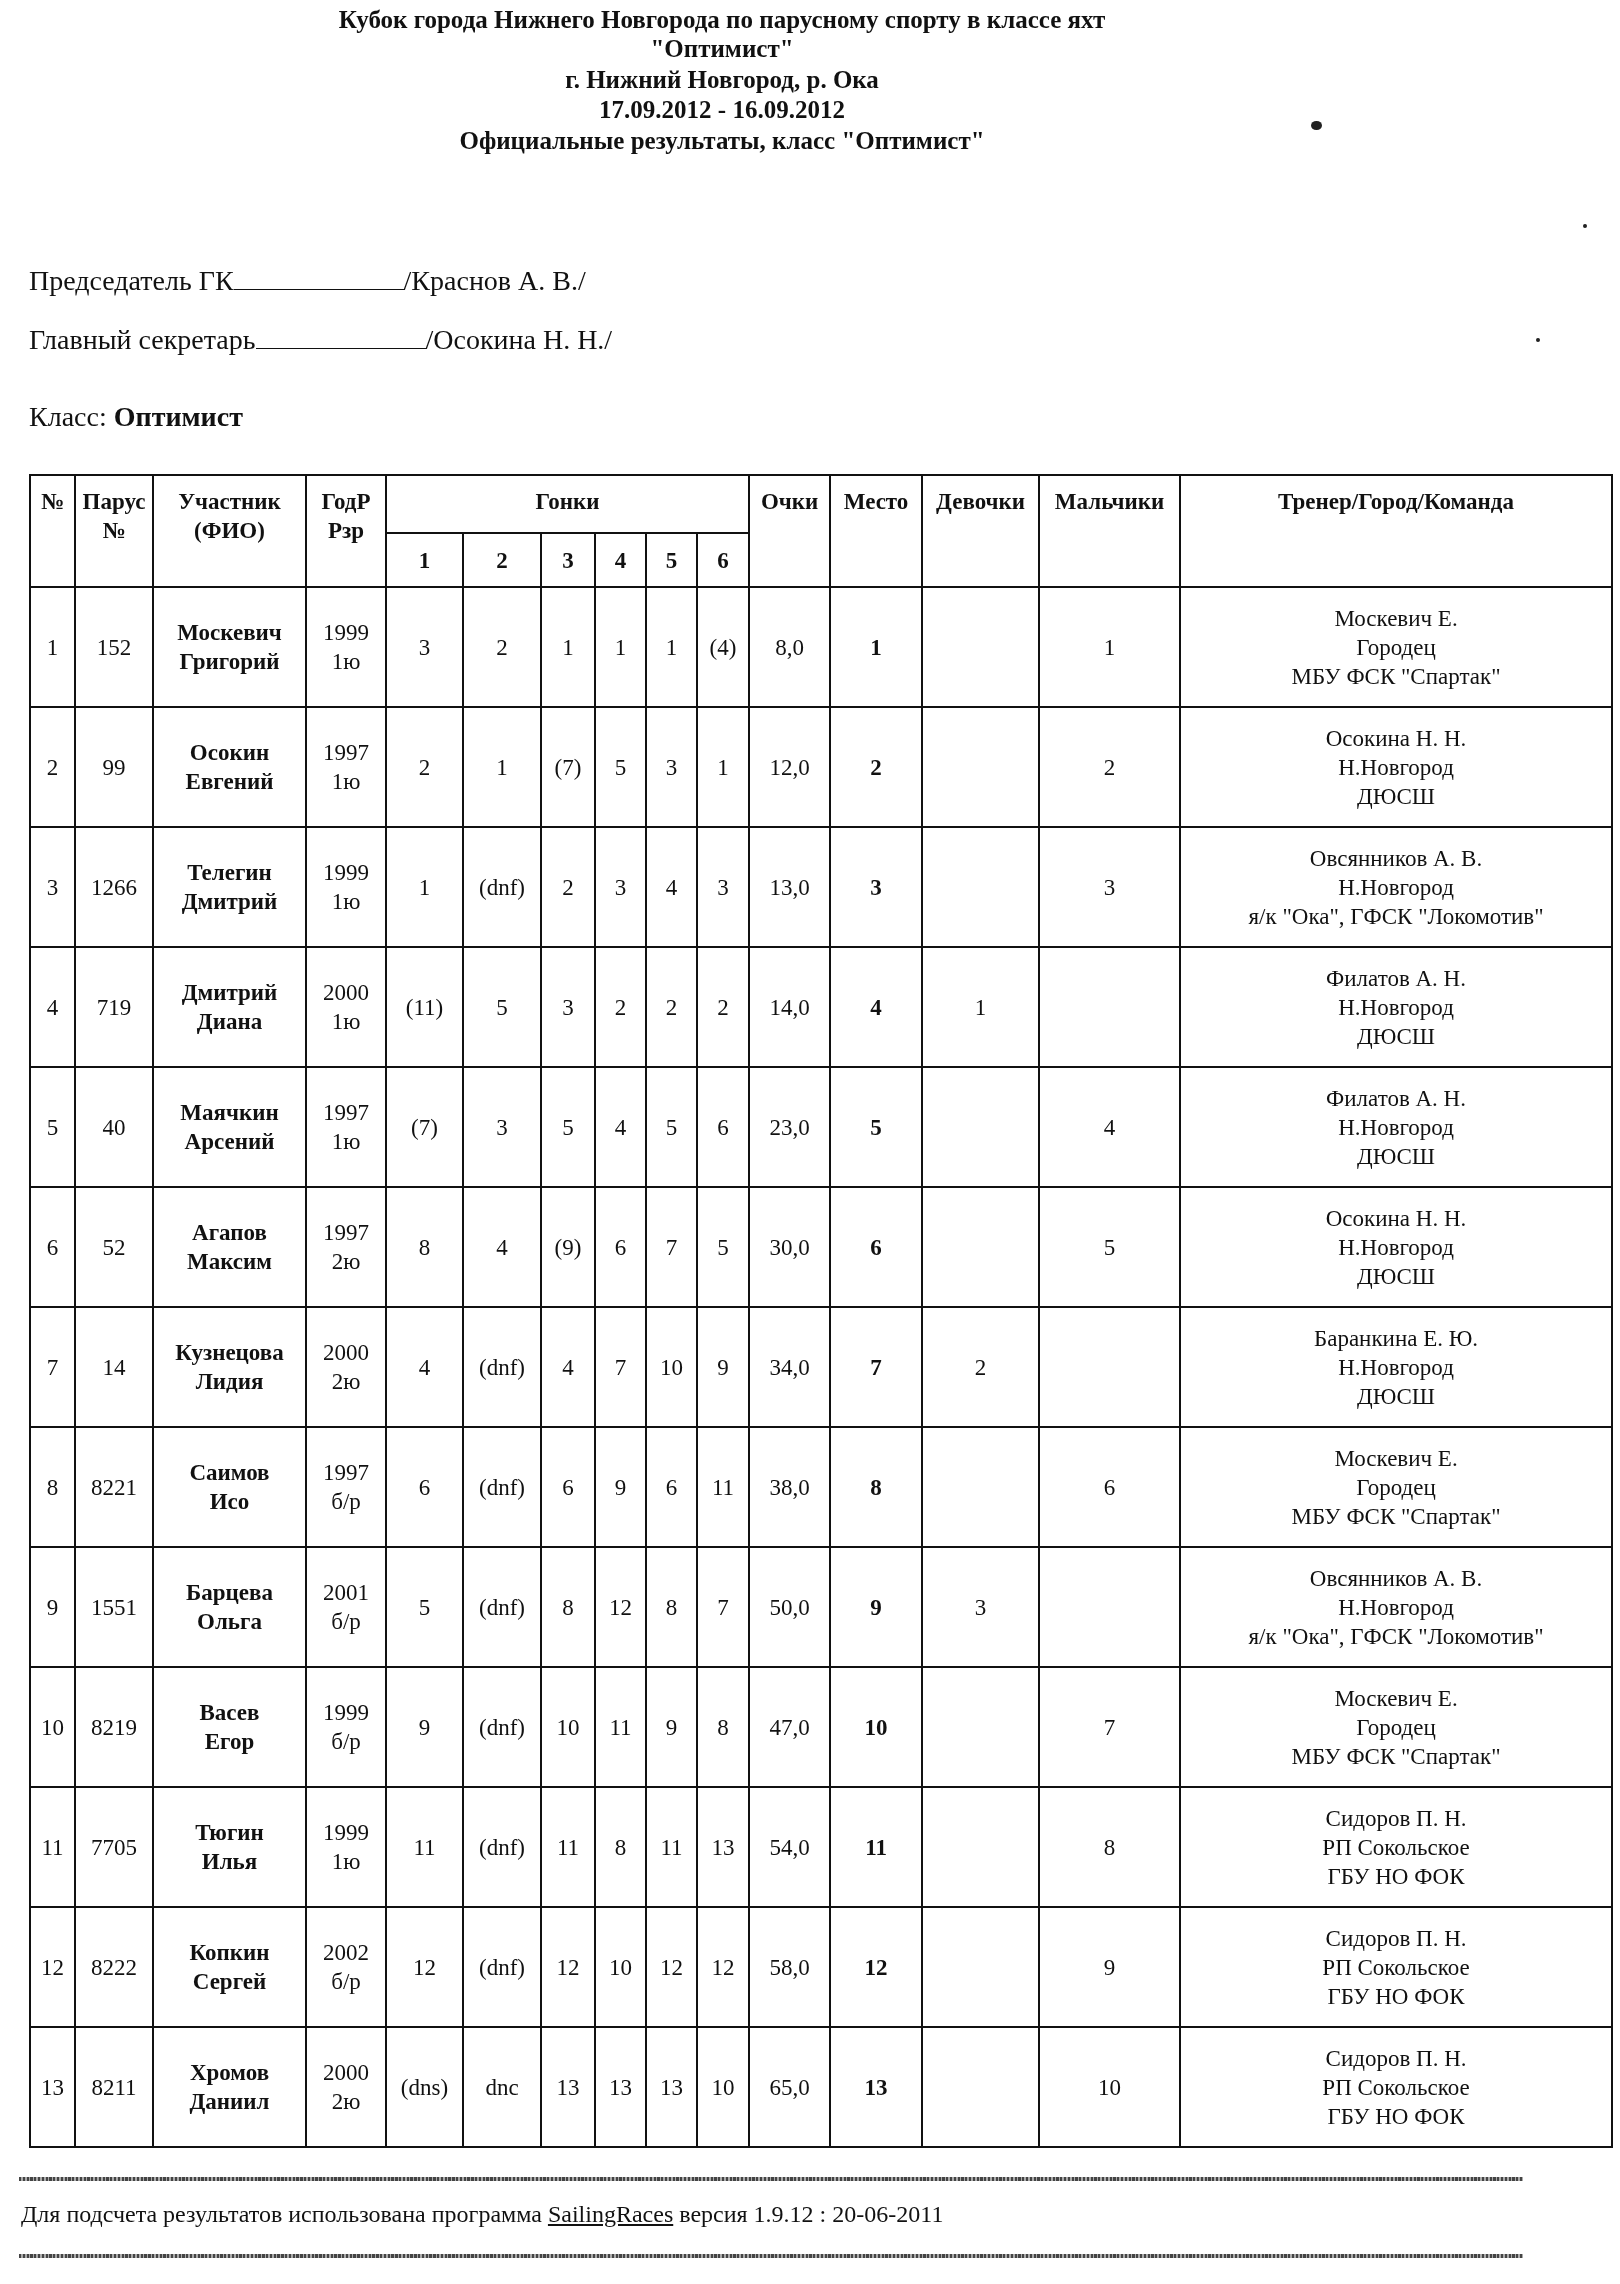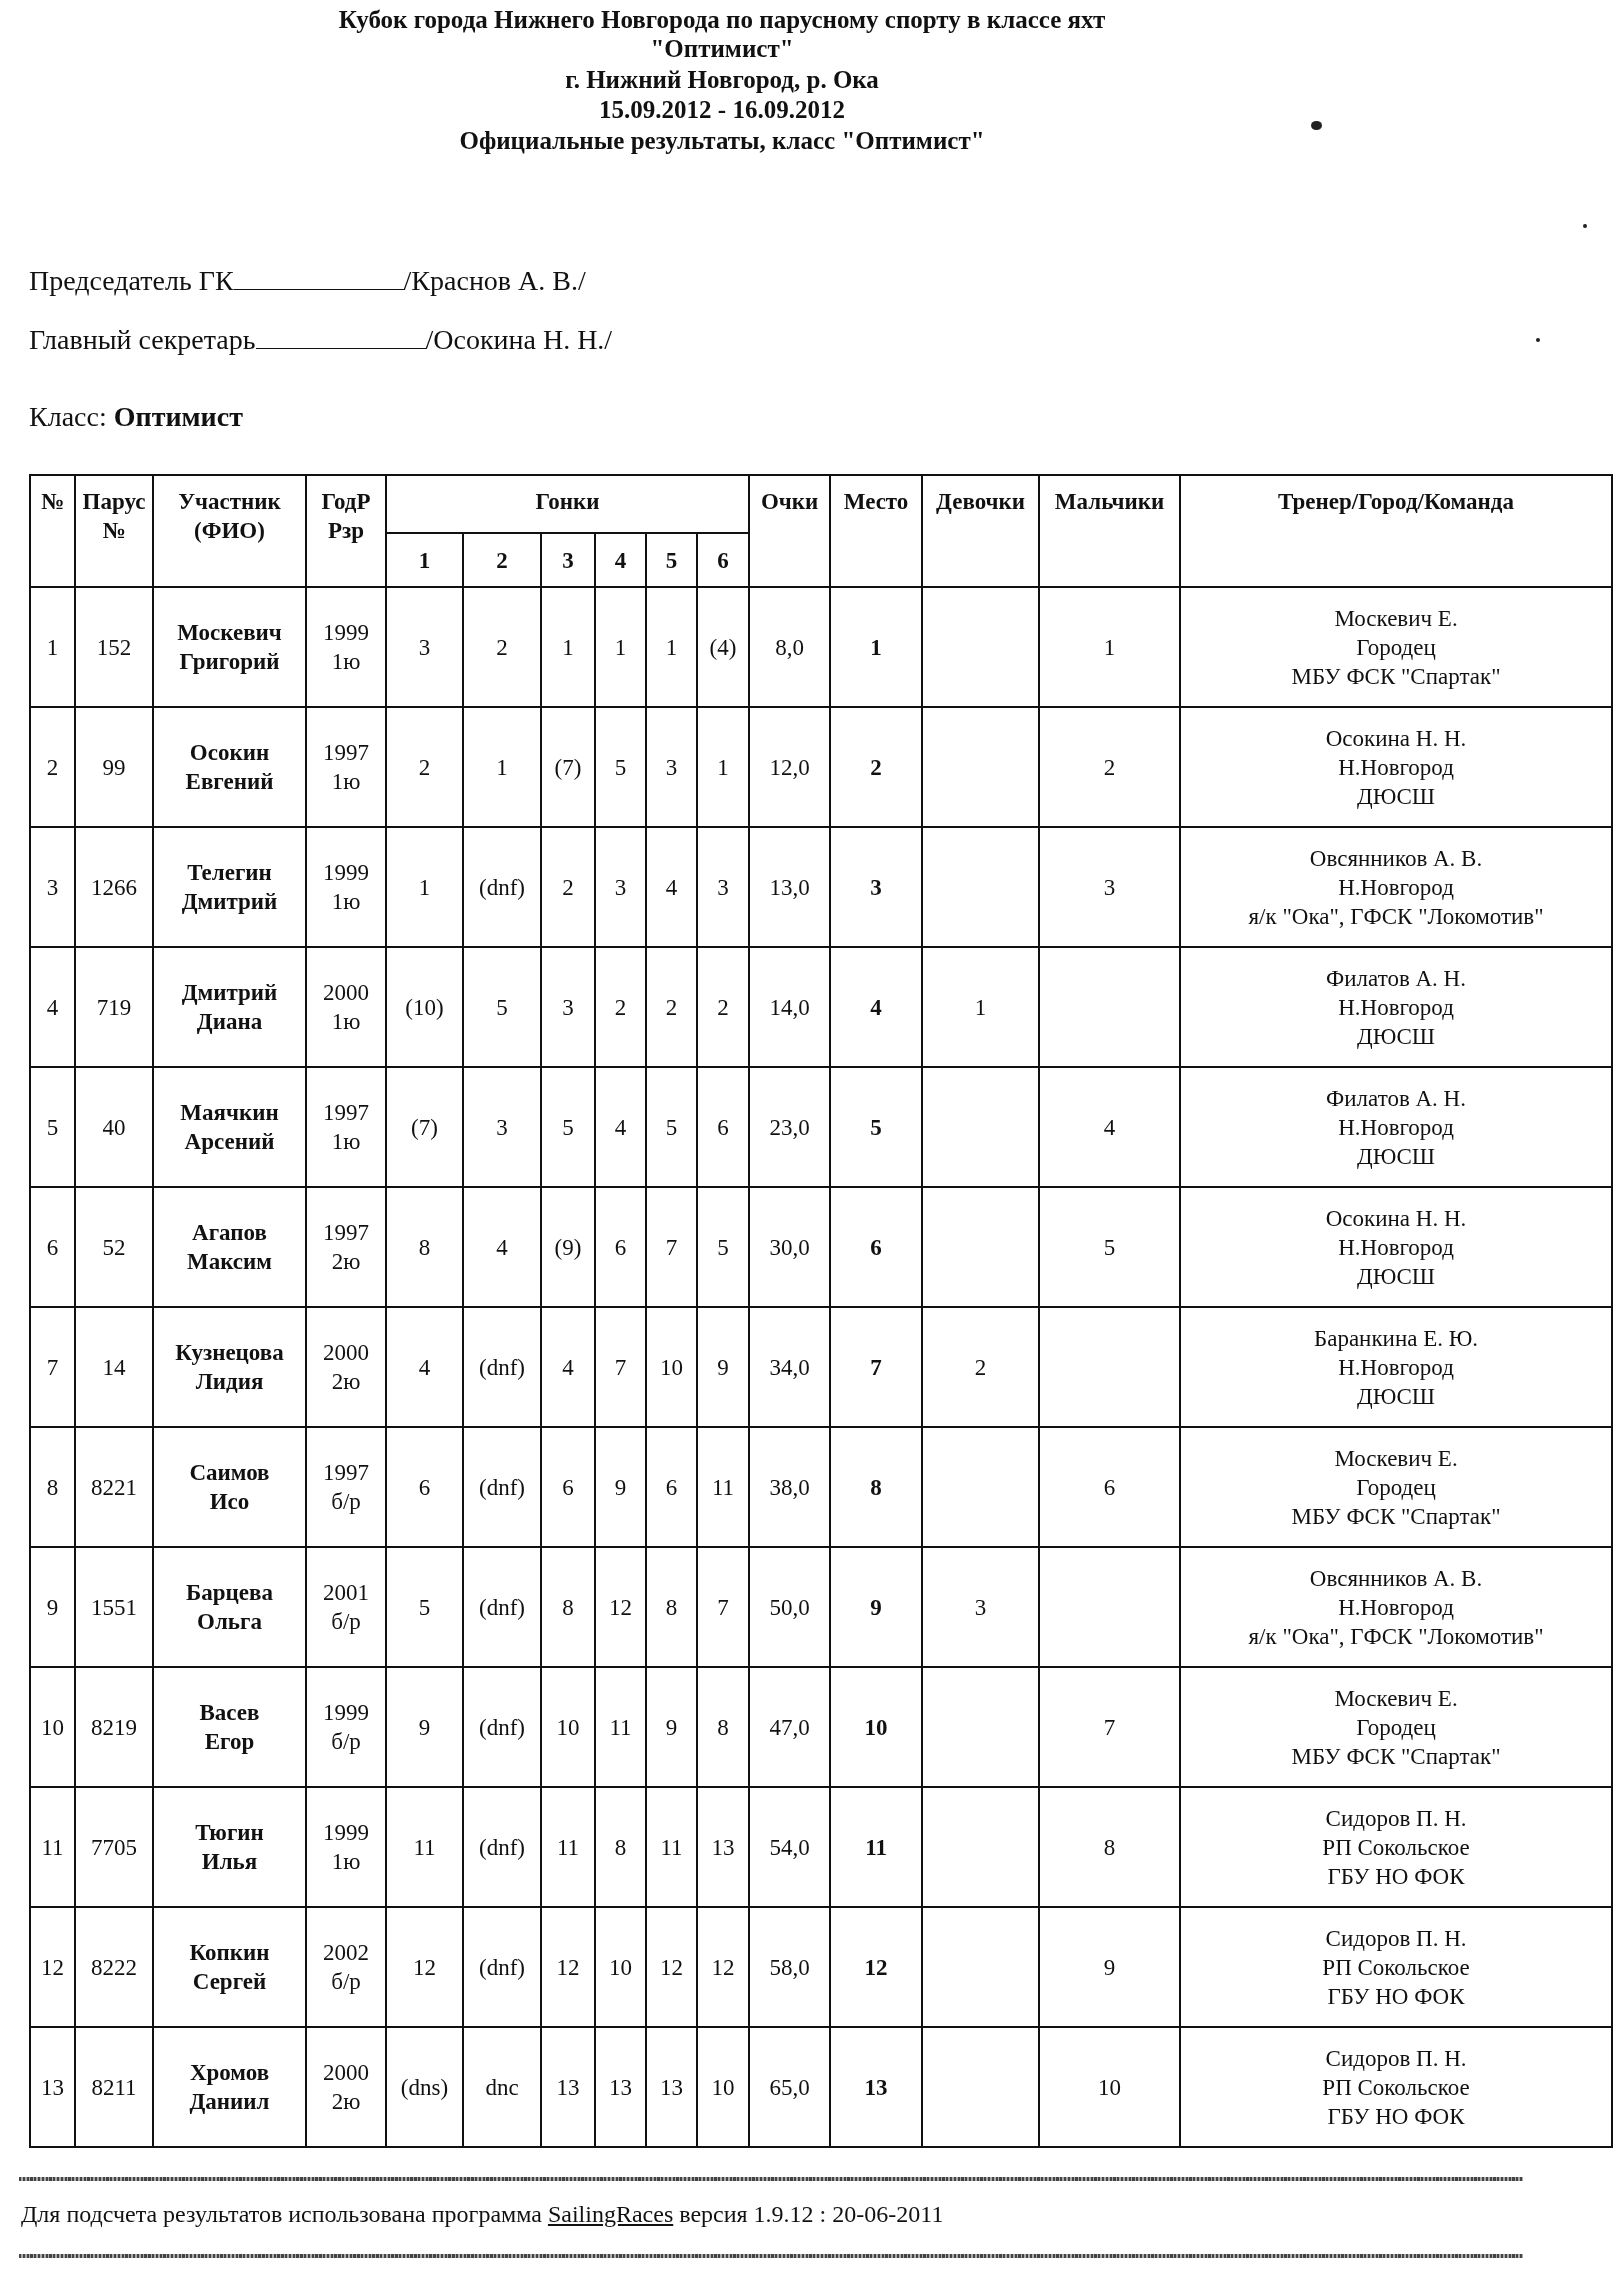--- a/index.html
+++ b/index.html
@@ -25,21 +25,21 @@
   .footer { position: absolute; left: 21px; top: 2201px; font-size: 24px; }
   .footer .link { text-decoration: underline; text-align: center; }
   .speck { position: absolute; background: #222; border-radius: 50%; }
 </style>
 </head>
 <body>
 
 <div class="hdr" style="top:6.1px">Кубок города Нижнего Новгорода по парусному спорту в классе яхт</div>
 <div class="hdr" style="top:35px">"Оптимист"</div>
 <div class="hdr" style="top:66px">г. Нижний Новгород, р. Ока</div>
-<div class="hdr" style="top:96px">15.09.2012 - 16.09.2012</div>
+<div class="hdr" style="top:96px">17.09.2012 - 16.09.2012</div>
 <div class="hdr" style="top:127px">Официальные результаты, класс "Оптимист"</div>
 
 <div class="speck" style="left:1311px;top:121px;width:10.7px;height:9.2px"></div>
 <div class="speck" style="left:1583px;top:224px;width:3.8px;height:3.8px"></div>
 <div class="speck" style="left:1536px;top:338px;width:3.8px;height:3.8px"></div>
 
 <div class="sig" style="top:265px">
   <span>Председатель ГК</span><span class="blank" style="width:170px"></span><span>/Краснов А. В./</span>
 </div>
 <div class="sig" style="top:324px">
@@ -139,21 +139,21 @@
         <td class="place">3</td>
         <td></td>
         <td>3</td>
         <td class="coach"><span>Овсянников А. В.</span><br><span>Н.Новгород</span><br><span>я/к "Ока", ГФСК "Локомотив"</span></td>
       </tr>
       <tr>
         <td>4</td>
         <td>719</td>
         <td class="name"><span>Дмитрий</span><br><span>Диана</span></td>
         <td><span>2000</span><br><span>1ю</span></td>
-        <td>(10)</td>
+        <td>(11)</td>
         <td>5</td>
         <td>3</td>
         <td>2</td>
         <td>2</td>
         <td>2</td>
         <td>14,0</td>
         <td class="place">4</td>
         <td>1</td>
         <td></td>
         <td class="coach"><span>Филатов А. Н.</span><br><span>Н.Новгород</span><br><span>ДЮСШ</span></td>

